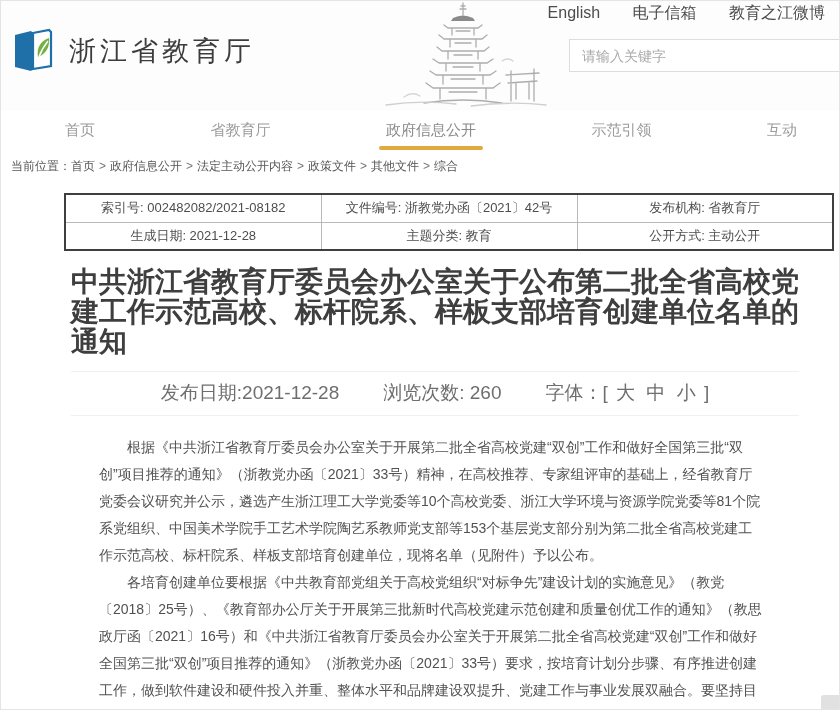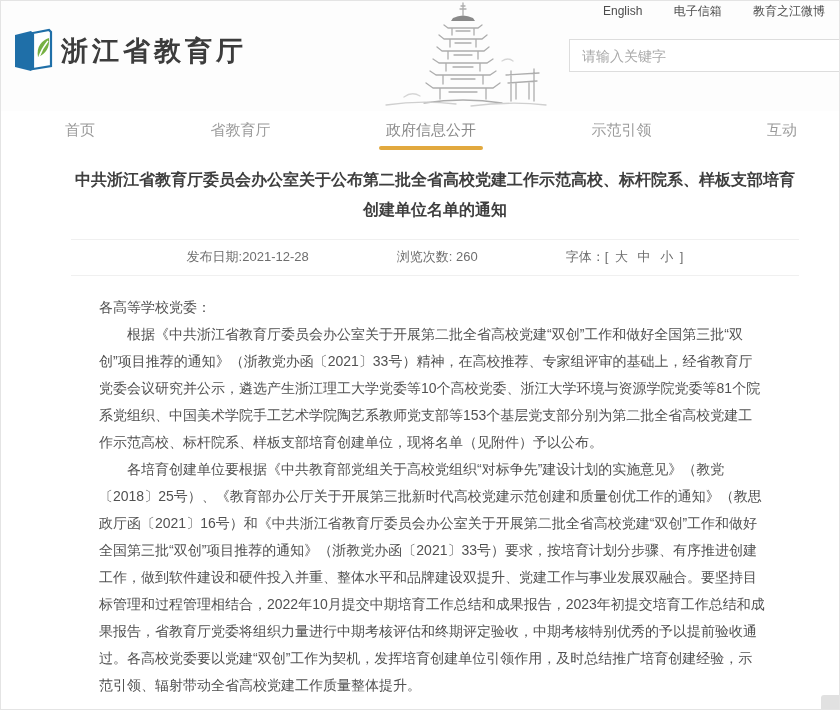--- a/index.html
+++ b/index.html
@@ -8,25 +8,25 @@
   .page {
     position:relative; width:840px; height:710px; background:#fff;
     border:1px solid #e4e4e4; overflow:hidden; color:#4a4a4a;
   }
 
   
   .header { position:relative; height:110px; background:#fdfdfd; }
   .brand { position:absolute; left:8px; top:26px; display:flex; align-items:center; cursor:pointer; }
   .brand svg { width:48px; height:48px; }
   .brand .site-name {
-    margin-left:4px; font-size:27px; font-weight:bold; color:#3c3c3c;
+    margin-left:12px; font-size:27px; font-weight:normal; color:#3c3c3c;
     letter-spacing:4px; font-family:"Liberation Serif","DejaVu Serif",serif;
   }
   .pagoda { position:absolute; left:375px; top:0; width:175px; height:112px; opacity:.8; }
-  .top-links { position:absolute; right:14px; top:2px; font-size:12px; color:#4c4c4c; }
+  .top-links { position:absolute; right:14px; top:2px; font-size:16px; color:#4c4c4c; }
   .top-links span { margin-left:28px; cursor:pointer; }
   .search-wrap { position:absolute; left:568px; top:38px; width:300px; height:33px; }
   .search-input {
     width:100%; height:100%; border:1px solid #ddd; background:#fff;
     font-size:14px; padding:0 12px; color:#333; outline:none;
     font-family:"Liberation Sans","DejaVu Sans",sans-serif;
   }
   .search-input::placeholder { color:#a9a9a9; }
 
   
@@ -51,28 +51,28 @@
     margin:12px 5px 0 63px; border-collapse:collapse; width:calc(100% - 68px);
     border:2px solid #3f3f3f;
   }
   .meta-table td {
     border:1px solid #b9b9b9; height:28px; text-align:center;
     font-size:13px; color:#4d4d4d; width:33.33%;
   }
 
   
   .doc-title {
-    margin:16px 40px 0 70px; text-align:center; font-size:16px; font-weight:bold;
+    margin:16px 40px 0 70px; text-align:left; font-size:28px; font-weight:bold;
     color:#3e3e3e; line-height:30px;
   }
   .doc-meta {
     margin:14px 40px 0 70px; padding:8px 0 9px 0;
     border-top:1px solid #f0f0f0; border-bottom:1px solid #f0f0f0;
-    display:flex; justify-content:center; gap:88px;
-    font-size:13px; color:#6e6e6e;
+    display:flex; justify-content:center; gap:44px;
+    font-size:19px; color:#6e6e6e;
   }
   .font-sizer span.size-btn { cursor:pointer; margin:0 3px; }
 
   
   .article { margin:18px 74px 0 98px; font-size:14px; color:#515151; line-height:27px; }
   .article p.indent { text-indent:2em; }
   .salutation { text-indent:0; }
 
   
   .corner-artifact {
@@ -124,37 +124,53 @@
   </div>
 
   <div class="nav">
     <div class="nav-item">首页</div>
     <div class="nav-item">省教育厅</div>
     <div class="nav-item active">政府信息公开</div>
     <div class="nav-item">示范引领</div>
     <div class="nav-item">互动</div>
   </div>
 
+  <div class="breadcrumb">
+    <span>当前位置：</span><span class="crumb">首页</span><span class="sep">&gt;</span><span class="crumb">政府信息公开</span><span class="sep">&gt;</span><span class="crumb">法定主动公开内容</span><span class="sep">&gt;</span><span class="crumb">政策文件</span><span class="sep">&gt;</span><span class="crumb">其他文件</span><span class="sep">&gt;</span><span class="crumb">综合</span>
+  </div>
 
+  <table class="meta-table">
+    <tbody>
+      <tr>
+        <td>索引号: 002482082/2021-08182</td>
+        <td>文件编号: 浙教党办函〔2021〕42号</td>
+        <td>发布机构: 省教育厅</td>
+      </tr>
+      <tr>
+        <td>生成日期: 2021-12-28</td>
+        <td>主题分类: 教育</td>
+        <td>公开方式: 主动公开</td>
+      </tr>
+    </tbody>
+  </table>
 
   <h1 class="doc-title">中共浙江省教育厅委员会办公室关于公布第二批全省高校党建工作示范高校、标杆院系、样板支部培育创建单位名单的通知</h1>
 
   <div class="doc-meta">
     <span>发布日期:2021-12-28</span>
     <span>浏览次数: 260</span>
     <span class="font-sizer">
       <span>字体：[</span>
       <span class="size-btn">大</span>
       <span class="size-btn">中</span>
       <span class="size-btn">小</span>
       <span>]</span>
     </span>
   </div>
 
   <div class="article">
-    <p class="salutation">各高等学校党委：</p>
     <p class="indent">根据《中共浙江省教育厅委员会办公室关于开展第二批全省高校党建“双创”工作和做好全国第三批“双创”项目推荐的通知》（浙教党办函〔2021〕33号）精神，在高校推荐、专家组评审的基础上，经省教育厅党委会议研究并公示，遴选产生浙江理工大学党委等10个高校党委、浙江大学环境与资源学院党委等81个院系党组织、中国美术学院手工艺术学院陶艺系教师党支部等153个基层党支部分别为第二批全省高校党建工作示范高校、标杆院系、样板支部培育创建单位，现将名单（见附件）予以公布。</p>
     <p class="indent">各培育创建单位要根据《中共教育部党组关于高校党组织“对标争先”建设计划的实施意见》（教党〔2018〕25号）、《教育部办公厅关于开展第三批新时代高校党建示范创建和质量创优工作的通知》（教思政厅函〔2021〕16号）和《中共浙江省教育厅委员会办公室关于开展第二批全省高校党建“双创”工作和做好全国第三批“双创”项目推荐的通知》（浙教党办函〔2021〕33号）要求，按培育计划分步骤、有序推进创建工作，做到软件建设和硬件投入并重、整体水平和品牌建设双提升、党建工作与事业发展双融合。要坚持目标管理和过程管理相结合，2022年10月提交中期培育工作总结和成果报告，2023年初提交培育工作总结和成果报告，省教育厅党委将组织力量进行中期考核评估和终期评定验收，中期考核特别优秀的予以提前验收通过。各高校党委要以党建“双创”工作为契机，发挥培育创建单位引领作用，及时总结推广培育创建经验，示范引领、辐射带动全省高校党建工作质量整体提升。</p>
 
   </div>
 
   <div class="corner-artifact"></div>
 </div>
 
 </body></html>

